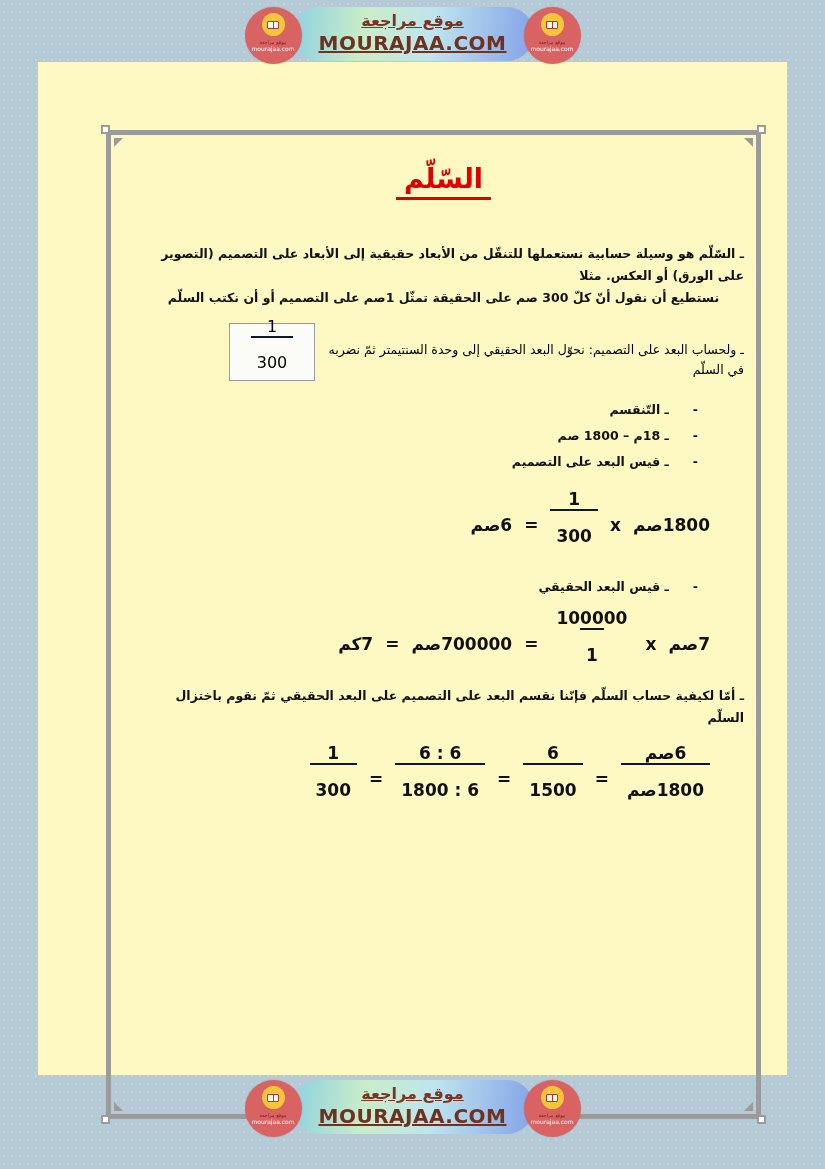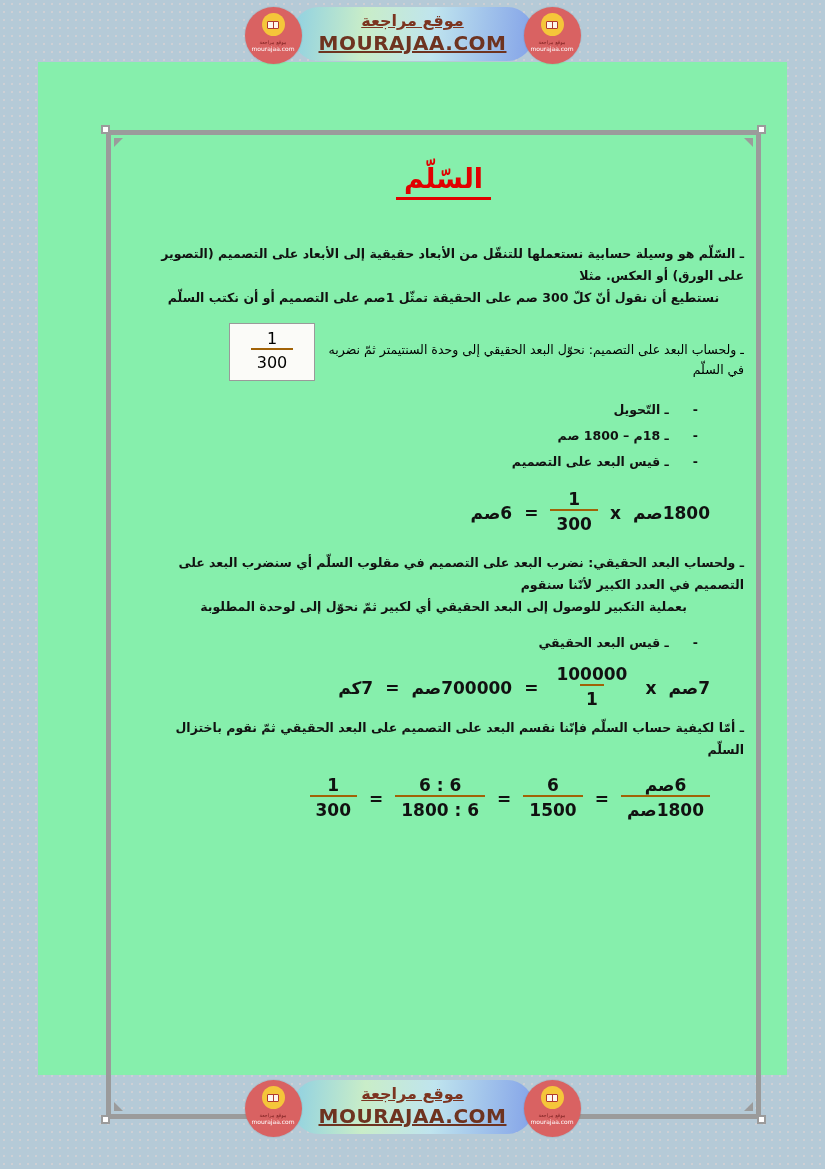--- a/index.html
+++ b/index.html
@@ -9,21 +9,21 @@
     font-family:"DejaVu Sans", sans-serif;
     background-color:#b5cad7;
     background-image:radial-gradient(rgba(236,214,210,0.45) 1px, transparent 1.4px);
     background-size:8px 8px;
     overflow:hidden;
   }
 
   
   .paper {
     position:absolute; left:38px; top:62px; width:749px; height:1013px;
-    background:#86efac;
+    background:#fef9c3;
   }
 
   
   .frame {
     position:absolute; left:68px; top:68px; width:655px; height:989px;
     border:5px solid #9b9b9b;
   }
   .corner-sq {
     position:absolute; width:9px; height:9px;
     background:#ffffff; border:2px solid #9b9b9b;
@@ -77,21 +77,21 @@
 
   
   .equation {
     display:flex; direction:rtl; align-items:center; gap:12px;
     width:fit-content; margin-left:auto; margin-right:34px;
     font-size:17px; font-weight:bold; color:#111;
   }
   .eq1 { margin-top:14px; } .eq2 { margin-top:8px; } .eq3 { margin-top:14px; }
   .frac { display:inline-flex; flex-direction:column; align-items:center; line-height:1.2; direction:rtl; }
   .frac .num { padding:0 6px; }
-  .frac .den { border-top:2px solid #a16207; padding:3px 6px; }
+  .frac .den { border-top:2px solid #0f172a; padding:15px 6px; }
   .op { font-style:normal; }
 
   
   .banner { position:absolute; left:0; width:100%; display:flex; justify-content:center; align-items:flex-start; }
   .banner-top { top:7px; }
   .banner-bottom { top:1080px; }
   .pill {
     height:54px; min-width:242px; margin:0 -10px; z-index:1;
     border-radius:27px; padding:4px 24px 6px;
     background:linear-gradient(95deg,#8fd0e2 0%,#c9edc8 30%,#bfe4ee 58%,#83a2e8 100%);
@@ -176,45 +176,41 @@
         <div class="scale-box">
           <span class="frac">
             <span class="num">1</span>
             <span class="den">300</span>
           </span>
         </div>
       </div>
 
       <div class="bullets">
         <div class="bullet">
-          <span class="marker">-</span><span>ـ التّحويل</span>
+          <span class="marker">-</span><span>ـ التّنقسم</span>
         </div>
         <div class="bullet">
           <span class="marker">-</span><span>ـ 18م – 1800 صم</span>
         </div>
         <div class="bullet">
           <span class="marker">-</span><span>ـ قيس البعد على التصميم</span>
         </div>
       </div>
 
       <div class="equation eq1">
         <span>1800صم</span>
         <span class="op">x</span>
         <span class="frac">
           <span class="num">1</span>
           <span class="den">300</span>
         </span>
         <span>=</span>
         <span>6صم</span>
       </div>
 
-      <div class="para p-real">
-        <div class="line">ـ ولحساب البعد الحقيقي: نضرب البعد على التصميم في مقلوب السلّم أي سنضرب البعد على التصميم في العدد الكبير لأنّنا سنقوم</div>
-        <div class="line centered">بعملية التكبير للوصول إلى البعد الحقيقي أي لكبير ثمّ نحوّل إلى لوحدة المطلوبة</div>
-      </div>
 
       <div class="bullet bullet-single">
         <span class="marker">-</span><span>ـ قيس البعد الحقيقي</span>
       </div>
 
       <div class="equation eq2">
         <span>7صم</span>
         <span class="op">x</span>
         <span class="frac">
           <span class="num">100000</span>

